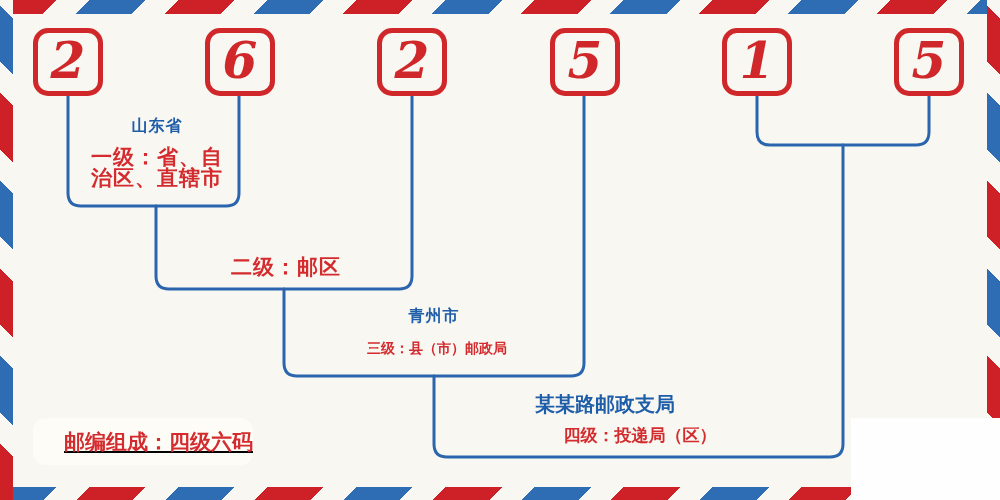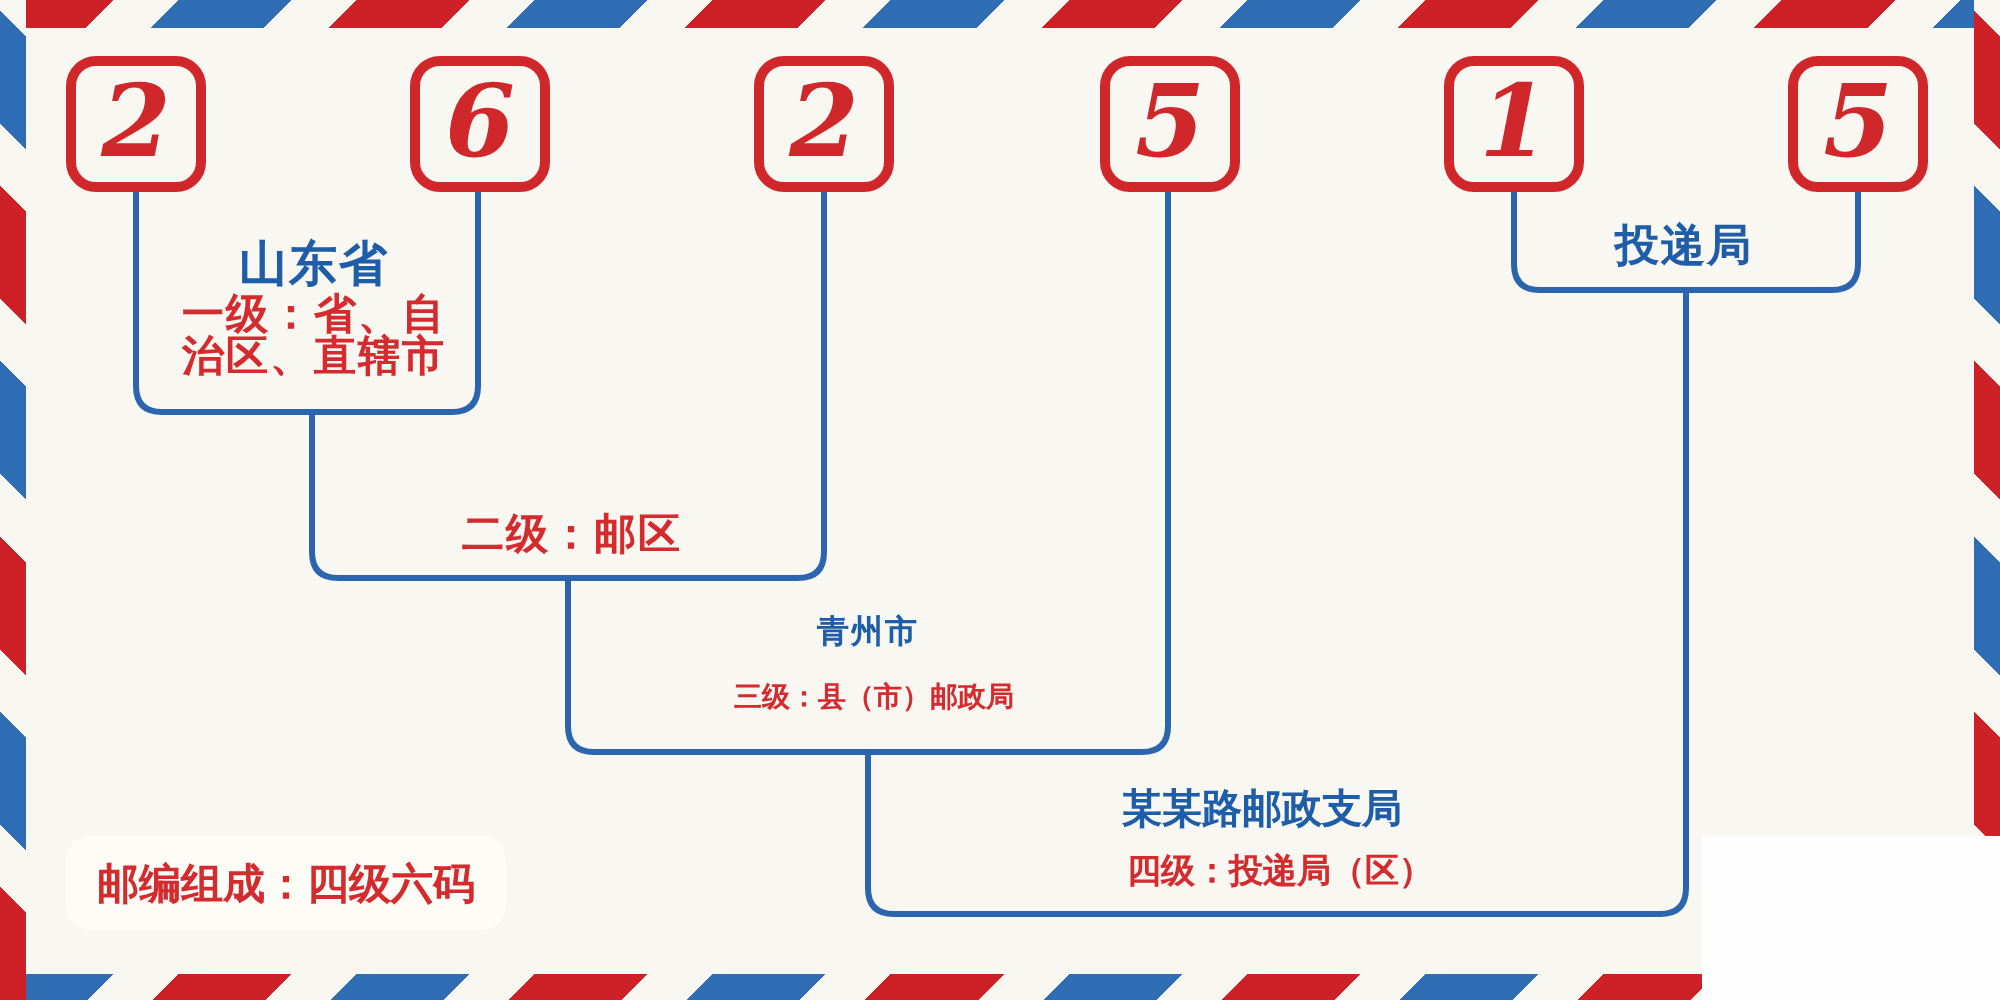--- a/index.html
+++ b/index.html
@@ -40,33 +40,33 @@
     border:5px solid var(--digit-red);border-radius:15px;
     display:flex;align-items:center;justify-content:center;z-index:4;}
   .digit{
     font-family:"DejaVu Serif",serif;font-style:italic;font-weight:bold;
     font-size:50px;line-height:1;color:var(--digit-red);padding-bottom:3px;}
   
   .lbl{position:absolute;transform:translateX(-50%);white-space:nowrap;
     font-weight:bold;z-index:4;text-align:center;}
   .lbl-blue{color:var(--text-blue);}
   .lbl-red{color:var(--text-red);}
-  .lbl-shandong{left:157px;top:116px;font-size:24px;letter-spacing:1px;}
+  .lbl-shandong{left:157px;top:116px;font-size:16px;letter-spacing:1px;}
   .lbl-level1{left:157px;top:147px;font-size:21px;line-height:21px;letter-spacing:1px;}
   .lbl-level2{left:286px;top:253px;font-size:21px;letter-spacing:1px;}
   .lbl-qingzhou{left:434px;top:306px;font-size:16px;letter-spacing:1px;}
   .lbl-level3{left:437px;top:340px;font-size:14px;}
-  .lbl-branch{left:631px;top:391px;font-size:20px;}
+  .lbl-branch{left:605px;top:391px;font-size:20px;}
   .lbl-level4{left:640px;top:424px;font-size:17px;}
   .lbl-delivery{left:842px;top:108px;font-size:22px;letter-spacing:1px;}
   
   .chip{
     position:absolute;left:33px;top:418px;width:220px;height:47px;
     background:var(--chip-bg);border-radius:12px;z-index:6;
-    display:flex;align-items:center;justify-content:center;}
+    display:flex;align-items:center;justify-content:flex-end;text-decoration:underline;}
   .chip span{color:var(--text-red);font-weight:bold;font-size:21px;white-space:nowrap;}
 </style>
 </head>
 <body>
 
 <div class="stage">
 
   <div class="edge edge-top"></div>
   <div class="edge edge-bottom"></div>
   <div class="edge edge-left"></div>
@@ -109,21 +109,20 @@
   </div>
 
   <div class="lbl lbl-blue lbl-qingzhou">青州市</div>
 
   <div class="lbl lbl-red lbl-level3">三级：县（市）邮政局</div>
 
   <div class="lbl lbl-blue lbl-branch">某某路邮政支局</div>
 
   <div class="lbl lbl-red lbl-level4">四级：投递局（区）</div>
 
-  <div class="lbl lbl-blue lbl-delivery">投递局</div>
 
   <div class="chip">
     <span>邮编组成：四级六码</span>
   </div>
 
   <div class="corner-patch"></div>
 
 </div>
 
 </body></html>

